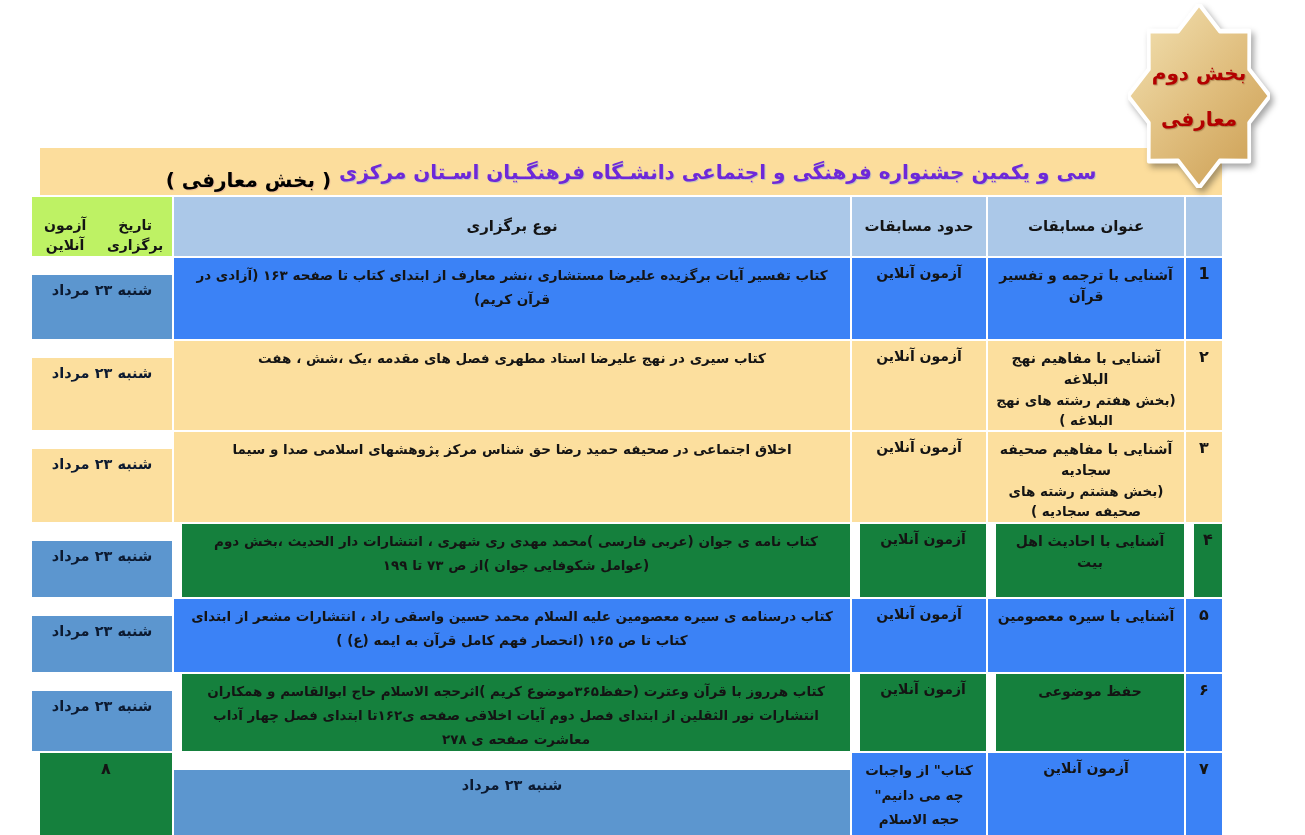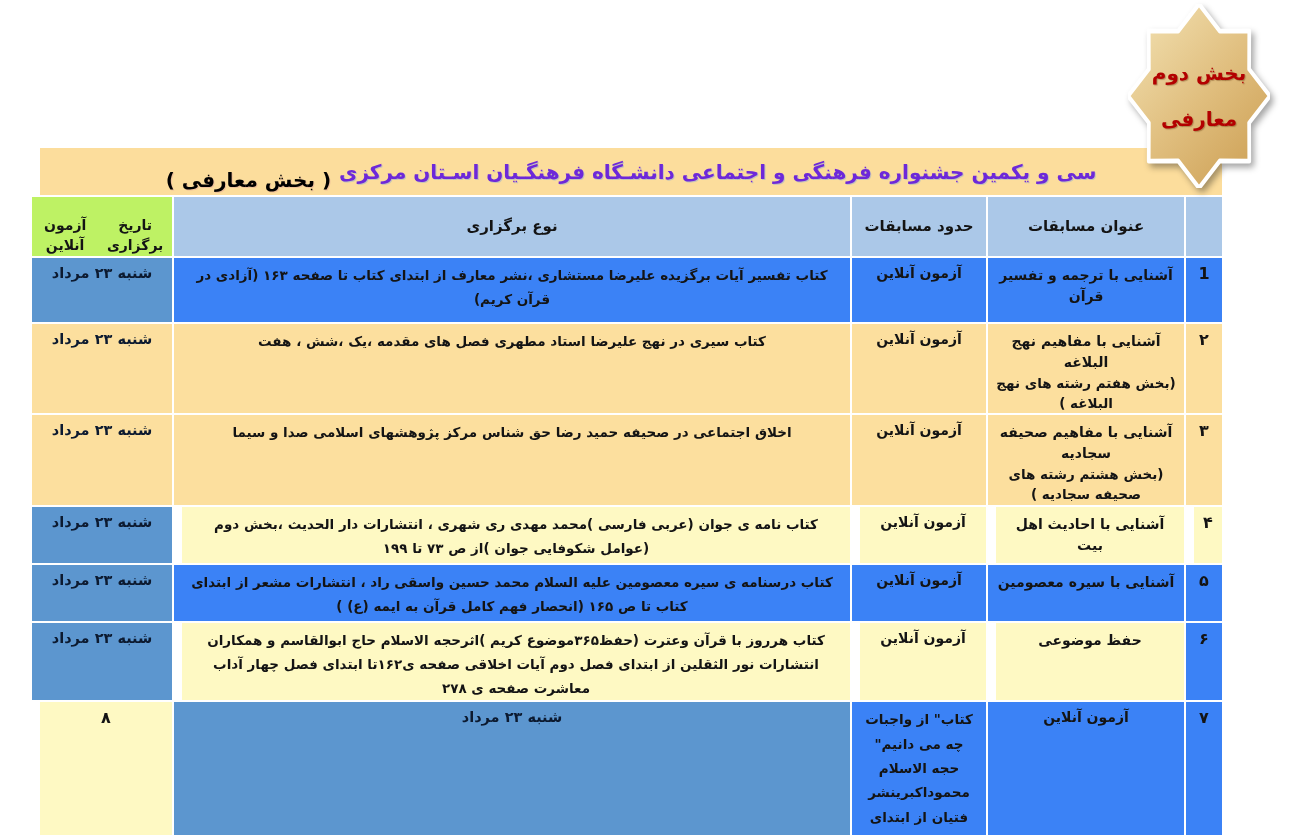--- a/index.html
+++ b/index.html
@@ -20,32 +20,32 @@
     display:grid;margin-top:2px;
     grid-template-columns:36px 196px 134px 676px 140px; 
     gap:2px;background:#ffffff;
   }
   .cell{box-sizing:border-box;font-weight:bold;color:#141414;text-align:center;}
   
   .hcell{min-height:44px;background:#ABC8E8;font-size:15px;display:flex;align-items:center;justify-content:center;}
   .h-date{background:#bef264;flex-direction:row;line-height:1.45;font-size:14px;padding-top:18px;}
   
   .t-light{background:#3b82f6;}
-  .t-medium{background:#fef9c3;margin-left:8px;}
+  .t-medium{background:#15803d;margin-left:8px;}
   .t-yellow{background:#FCDF9E;}
   .t-date-blue{background:#5C96CF;}
   
   .r0{min-height:64px;} .r1{min-height:58px;} .r2,.r3,.r4,.r5,.r6,.r7{min-height:56px;} .r8{min-height:39px;}
   
   .c-num{font-size:16px;padding-top:6px;}
   .c-title{font-size:14px;padding:7px 8px 0;line-height:1.5;}
   .c-title .t2{font-size:13.5px;}
   .c-type{font-size:14px;padding-top:7px;}
   .c-scope{font-size:13.5px;padding:5px 10px 0;line-height:1.8;}
-  .c-date{font-size:14.5px;padding-top:7px;color:#0c1a30;}
+  .c-date{font-size:14.5px;padding-top:7px;color:#0c1a30;margin-top:17px;}
   
   .star{position:absolute;left:1128px;top:4px;width:142px;height:184px;}
   .star svg{width:100%;height:100%;filter:drop-shadow(3px 4px 3px rgba(0,0,0,.35));}
   .star-text{
     position:absolute;inset:0;display:flex;flex-direction:column;align-items:center;
     justify-content:center;gap:22px;font-weight:bold;font-size:20px;color:#B30000;
     text-shadow:1px 1px 1px rgba(90,40,0,.35);direction:rtl;
   }
 </style>
 </head>

